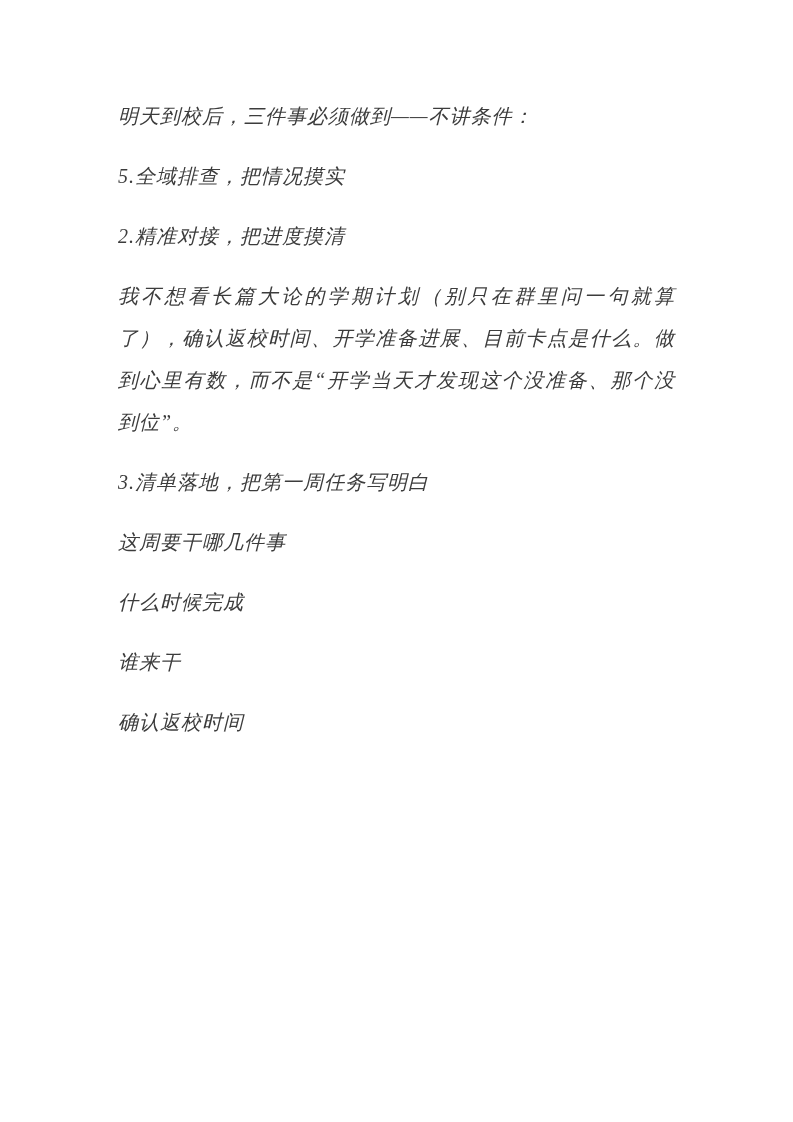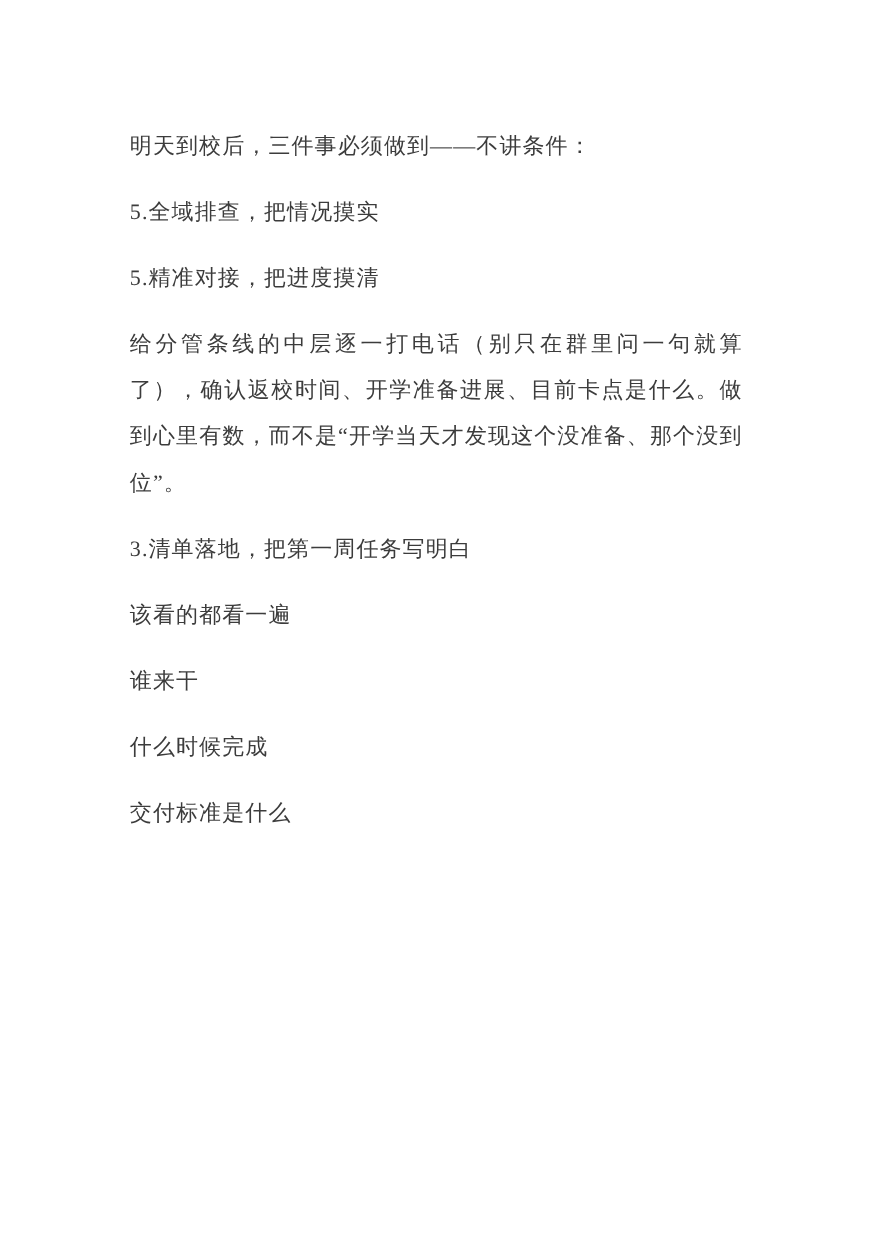--- a/index.html
+++ b/index.html
@@ -11,22 +11,23 @@
     position: relative;
     width: 793px;
     height: 1122px;
     background: #ffffff;
     overflow: hidden;
     font-family: "Liberation Serif", "DejaVu Serif", serif;
   }
   .content {
     position: absolute;
     left: 118px;
-    top: 112px;
+    top: 95px;
     width: 557px;
+    font-style: italic;
   }
   .doc-line {
     margin: 0 0 18px 0;
     font-size: 20px;
     line-height: 42px;
     letter-spacing: 1px;
     color: #3c3c3c;
     font-weight: 400;
     text-align: justify;
     text-justify: inter-ideograph;
@@ -36,21 +37,21 @@
     text-align: left;
   }
 </style>
 </head>
 <body>
 
 <div class="page">
   <div class="content">
     <p class="doc-line single">明天到校后，三件事必须做到——不讲条件：</p>
     <p class="doc-line single">5.全域排查，把情况摸实</p>
-    <p class="doc-line single">5.精准对接，把进度摸清</p>
-    <p class="doc-line">给分管条线的中层逐一打电话（别只在群里问一句就算了），确认返校时间、开学准备进展、目前卡点是什么。做到心里有数，而不是“开学当天才发现这个没准备、那个没到位”。</p>
+    <p class="doc-line single">2.精准对接，把进度摸清</p>
+    <p class="doc-line">我不想看长篇大论的学期计划（别只在群里问一句就算了），确认返校时间、开学准备进展、目前卡点是什么。做到心里有数，而不是“开学当天才发现这个没准备、那个没到位”。</p>
     <p class="doc-line single">3.清单落地，把第一周任务写明白</p>
-    <p class="doc-line single">该看的都看一遍</p>
+    <p class="doc-line single">这周要干哪几件事</p>
+    <p class="doc-line single">什么时候完成</p>
     <p class="doc-line single">谁来干</p>
-    <p class="doc-line single">什么时候完成</p>
-    <p class="doc-line single">交付标准是什么</p>
+    <p class="doc-line single">确认返校时间</p>
   </div>
 </div>
 
 </body></html>

